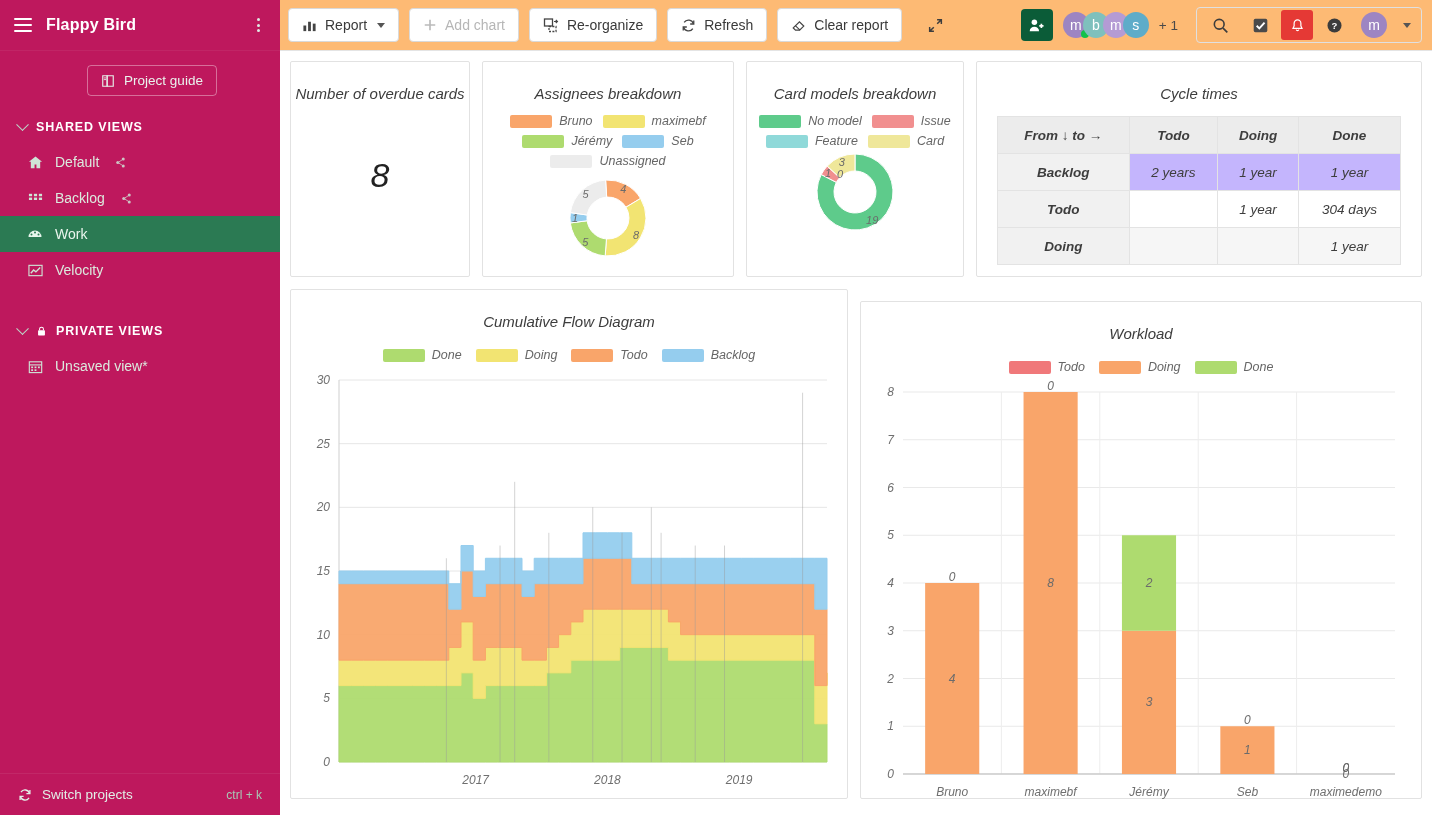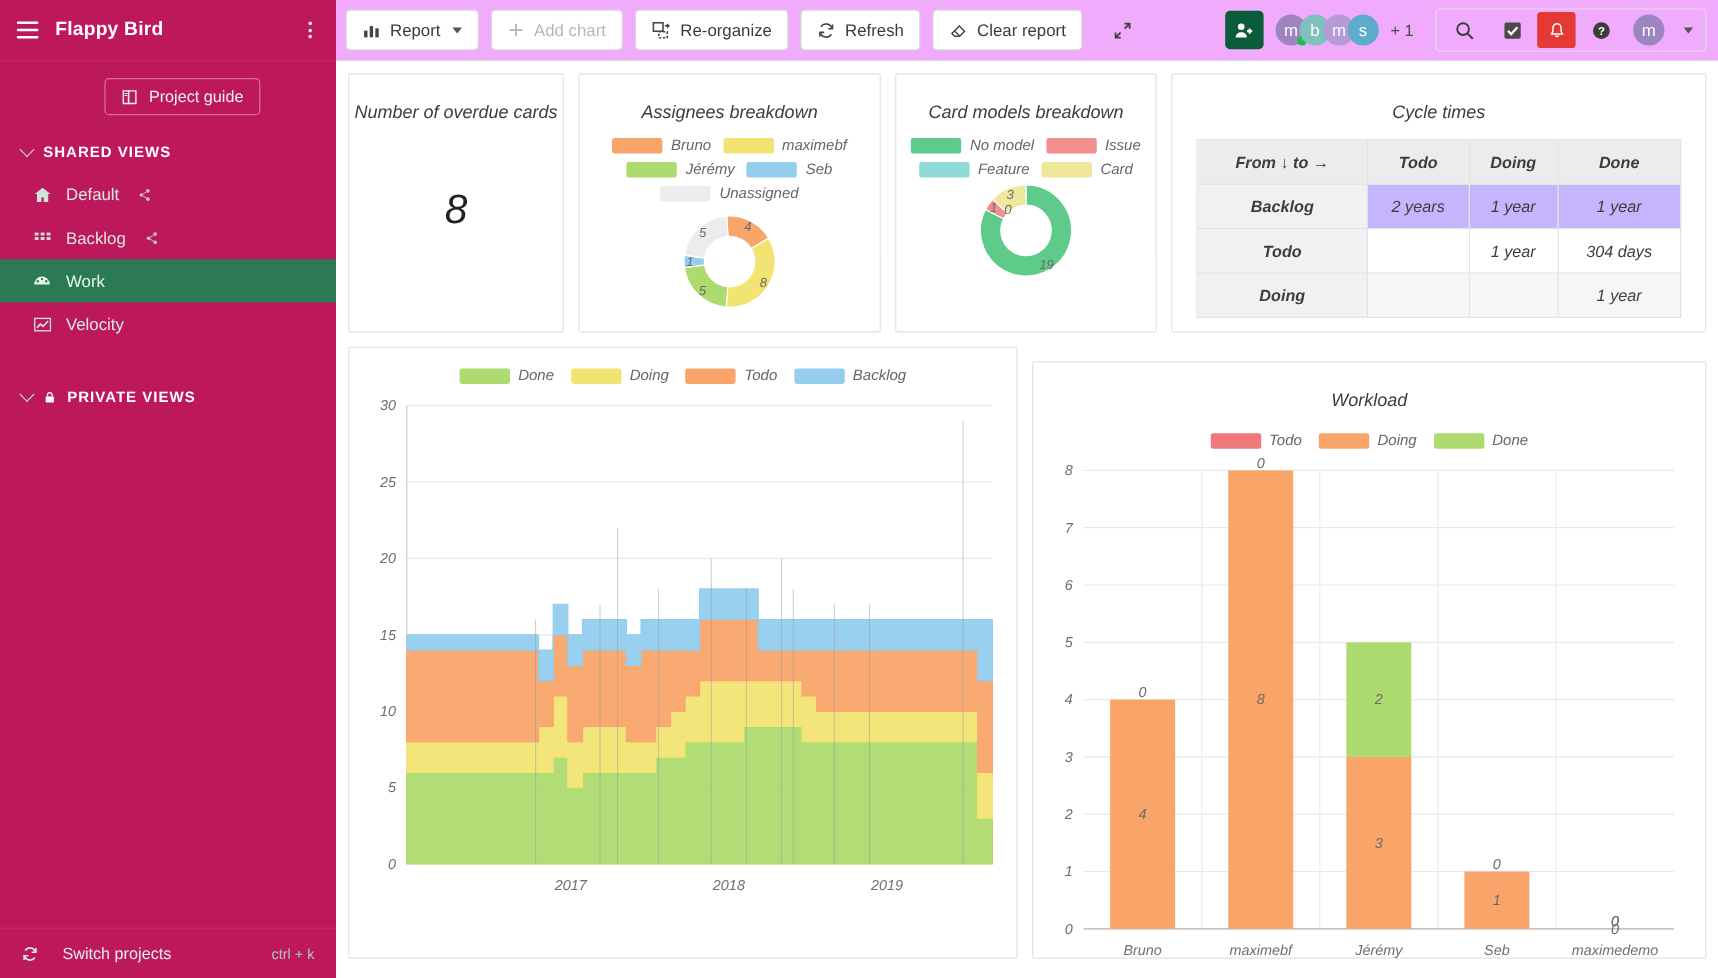--- a/index.html
+++ b/index.html
@@ -53,32 +53,32 @@
   .sb-item {
     display: flex; align-items: center; gap: 11px;
     padding: 9px 0 9px 26px; font-size: 14px; color: #dceade; cursor: pointer;
     height: 36px;
   }
   .sb-item.active { background: #2b7a53; color: #eaf6ee; }
   .sb-item .ico { width: 18px; display: inline-flex; justify-content: center; align-items: center; flex: 0 0 18px; color: #cfe4d6; }
   .share-ico { margin-left: 5px; opacity: .85; }
   .sb-spacer { flex: 1 1 auto; }
   .sb-footer {
-    height: 42px; display: flex; align-items: center; gap: 20px;
+    height: 42px; display: flex; align-items: center; gap: 10px;
     padding: 0 18px; font-size: 13.5px; color: #e2efe7;
     border-top: 1px solid rgba(255,255,255,0.07); cursor: pointer;
   }
   .sb-footer .kbd { margin-left: auto; font-size: 12px; color: #a8c9b6; }
 
   
   .main { flex: 1 1 auto; height: 815px; display: flex; flex-direction: column; background: #fff; }
   .topbar {
     height: 51px; flex: 0 0 51px; display: flex; align-items: center;
     border-bottom: 1px solid #e4e4e4; padding: 0 10px 0 8px; gap: 0;
-    background: #f0abfc;
+    background: #fdba74;
   }
   .tb-group { display: flex; align-items: center; gap: 10px; }
   .tb-btn {
     border: 1px solid #d9d9d9; background: #fff; border-radius: 4px;
     height: 34px; padding: 0 13px; font-size: 14px; color: #3a3a3a;
     display: inline-flex; align-items: center; gap: 8px; cursor: pointer; white-space: nowrap;
   }
   .tb-btn.disabled { color: #b6b6b6; }
   .tb-btn .caret { width: 0; height: 0; border-left: 4px solid transparent; border-right: 4px solid transparent; border-top: 5px solid #555; margin-left: 2px; }
   .tb-plain {
@@ -127,21 +127,21 @@
 
   .legend { display: flex; flex-wrap: wrap; justify-content: center; gap: 6px 10px; padding: 10px 12px 0; }
   .legend.narrow { padding: 10px 22px 0; }
   .lg { display: inline-flex; align-items: center; gap: 7px; font-size: 12.5px; color: #666; }
   .lg .sw { width: 42px; height: 13px; border-radius: 2px; display: inline-block; }
 
   .donut-wrap { display: flex; justify-content: center; margin-top: 4px; }
 
   
   .cyc-table { width: calc(100% - 40px); margin: 12px 20px 0; border-collapse: collapse; font-size: 13.5px; }
-  .cyc-table th, .cyc-table td { border: 1px solid #e3e3e3; height: 37px; text-align: center; color: #3d3d3d; padding: 0 2px; }
+  .cyc-table th, .cyc-table td { border: 1px solid #e3e3e3; height: 37px; text-align: center; color: #3d3d3d; padding: 0 12px; }
   .cyc-table thead th { background: #ececec; font-weight: 700; }
   .cyc-table tbody th { background: #f1f1f1; font-weight: 700; }
   .cyc-table tbody tr:nth-child(odd) td { background: #fafafa; }
   .cyc-table tbody tr:nth-child(even) td { background: #f4f4f4; }
   .cyc-table tbody tr:nth-child(1) td { background: #c4b5fd; }
   .cyc-table tbody tr:nth-child(2) td { background: #fff; }
   .cyc-table tbody tr:nth-child(3) td { background: #f6f6f6; }
 
   .w-cfd { flex: 0 0 558px; }
   .w-workload { flex: 1 1 auto; margin-top: 12px; }
@@ -257,20 +257,36 @@
       <span class="chev"></span>
       <span>
         <svg width="11" height="12" viewBox="0 0 16 16">
             <rect x="3" y="7" width="10" height="7.5" rx="1" fill="#fff"></rect>
             <path d="M5.2 7V5.2a2.8 2.8 0 0 1 5.6 0V7" stroke="#fff" stroke-width="1.5" fill="none"></path>
           </svg>
       </span>
       <span>PRIVATE VIEWS</span>
     </div>
 
+    <div class="sb-item">
+      <span class="ico">
+        <svg width="15" height="15" viewBox="0 0 16 16">
+            <rect x="1.4" y="3" width="13.2" height="11.5" fill="none" stroke="#cfe4d6" stroke-width="1.2"></rect>
+            <path d="M1.4 6.3h13.2" stroke="#cfe4d6" stroke-width="1.2"></path>
+            <g fill="#cfe4d6">
+              <rect x="3.4" y="8" width="2" height="1.8"></rect>
+              <rect x="7" y="8" width="2" height="1.8"></rect>
+              <rect x="10.6" y="8" width="2" height="1.8"></rect>
+              <rect x="3.4" y="11" width="2" height="1.8"></rect>
+              <rect x="7" y="11" width="2" height="1.8"></rect>
+            </g>
+          </svg>
+      </span>
+      <span>Unsaved view*</span>
+    </div>
 
     <div class="sb-spacer"></div>
 
     <div class="sb-footer">
       <span>
         <svg width="14" height="14" viewBox="0 0 16 16">
             <path d="M13.2 6.3A5.4 5.4 0 0 0 3.4 4.7M2.8 9.7a5.4 5.4 0 0 0 9.8 1.6" stroke="#e2efe7" stroke-width="1.5" fill="none"></path>
             <path d="M13.6 2.4v4h-4M2.4 13.6v-4h4" stroke="#e2efe7" stroke-width="1.5" fill="none"></path>
           </svg>
       </span>
@@ -512,20 +528,21 @@
                 <td>1 year</td>
               </tr>
             </tbody>
           </table>
         </div>
       </div>
 
       <div class="row row2">
 
         <div class="card w-cfd">
+          <div class="card-title">Cumulative Flow Diagram</div>
           <div class="chart-legend">
             <span class="lg">
                 <i class="sw" style="background:#aedb6f"></i>
                 <span>Done</span>
               </span>
             <span class="lg">
                 <i class="sw" style="background:#f2e472"></i>
                 <span>Doing</span>
               </span>
             <span class="lg">

